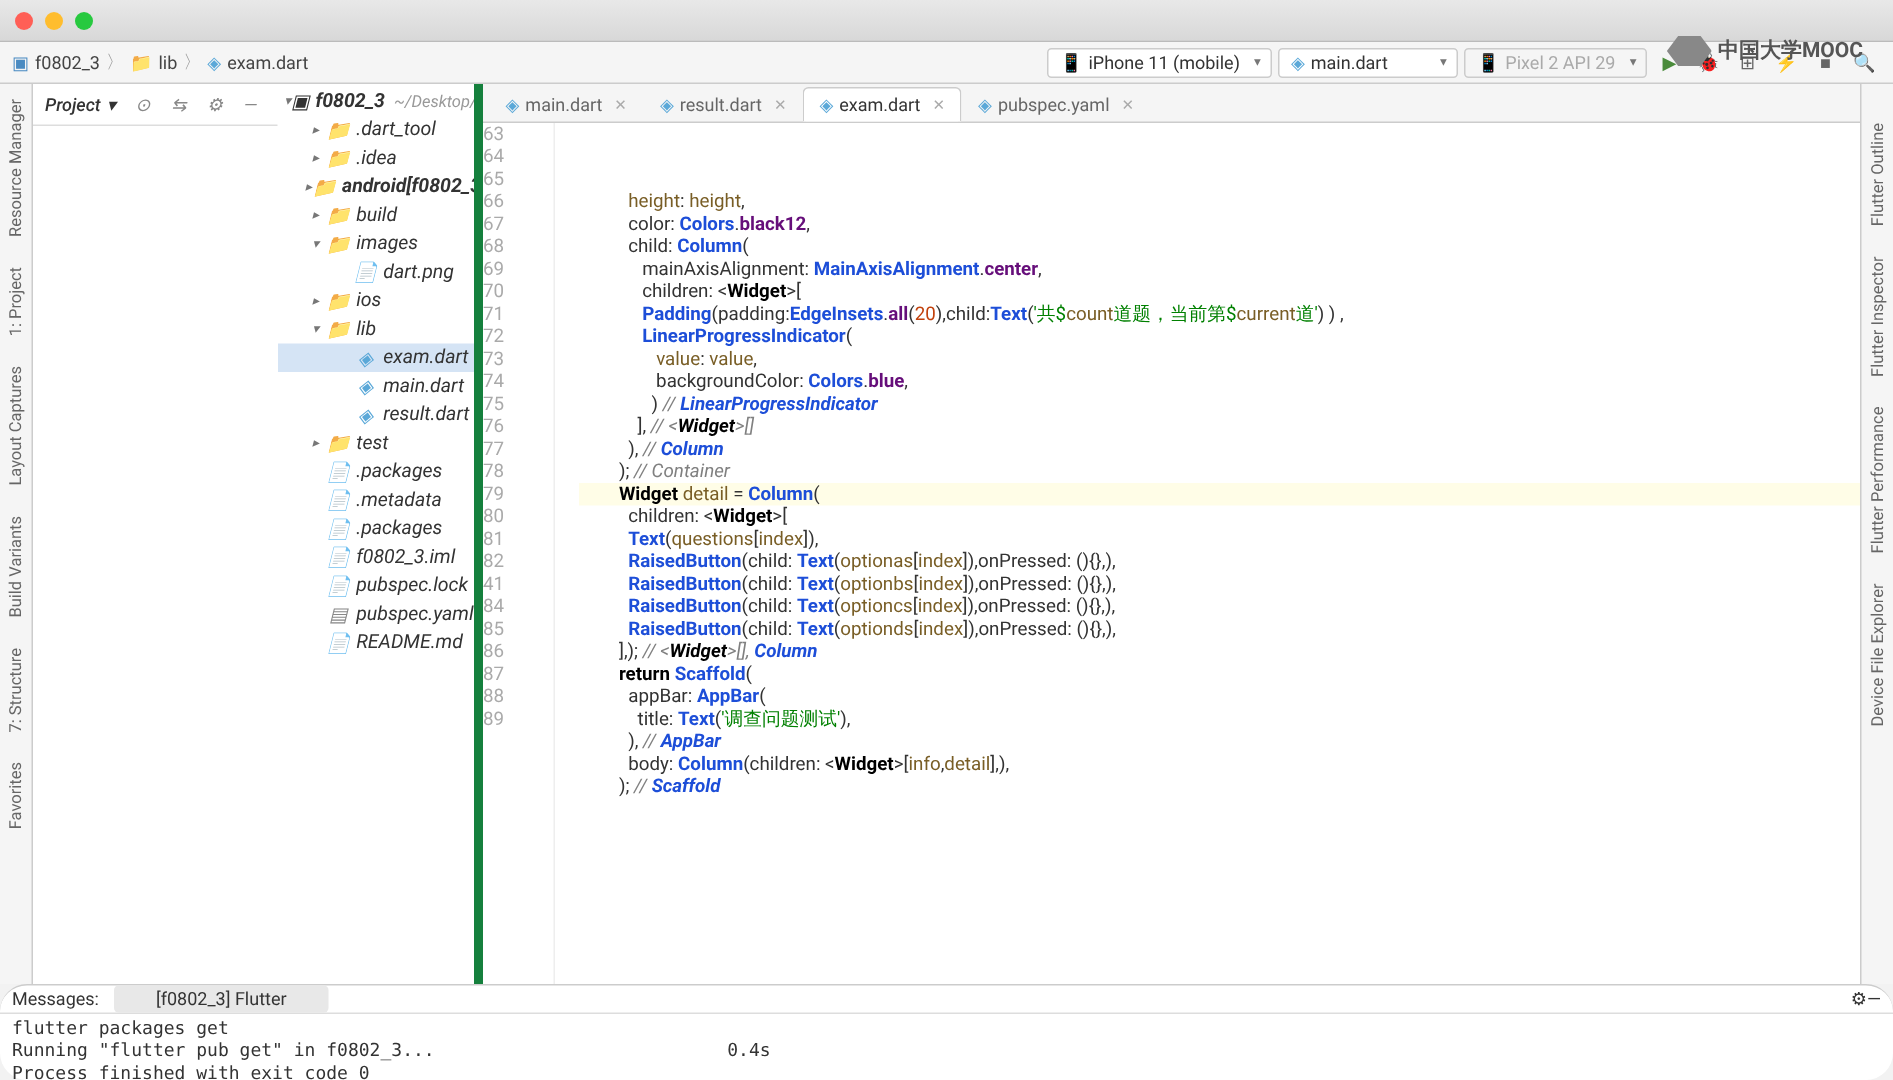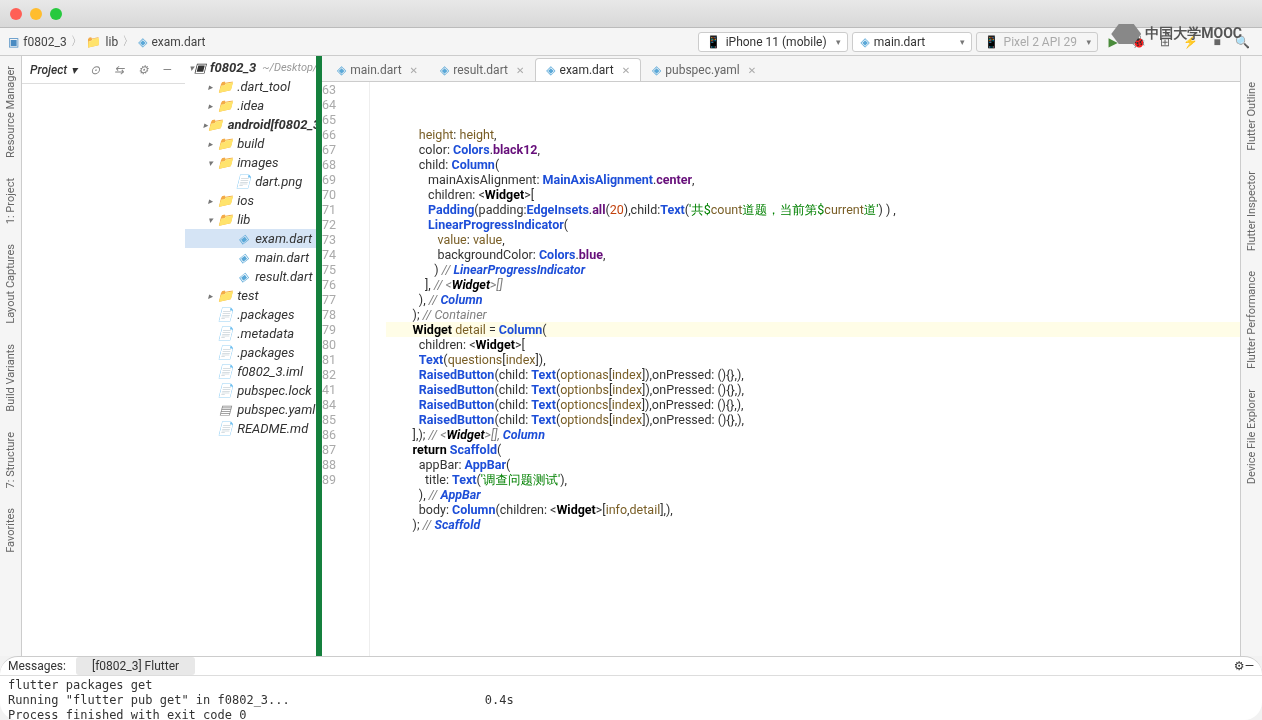--- a/index.html
+++ b/index.html
@@ -68,21 +68,21 @@
 .kw { color: #000000; font-weight: bold; }
 .type { color: #1d4ed8; font-weight: bold; }
 .str { color: #008000; margin-top: 38px; }
 .num { color: #c2410c; }
 .comment { color: #808080; font-style: italic; }
 .ident { color: #660e7a; font-weight: bold; }
 .param { color: #795e26; }
 
 .messages-panel { height: 64px; border-top: 1px solid #ccc; background: #fff; display: flex; flex-direction: column; border-radius: 18px; }
 .messages-header { height: 22px; display: flex; align-items: center; padding: 0 8px; border-bottom: 1px solid #ddd; font-size: 12px; }
-.messages-header .tab { padding: 2px 16px; background: #e8e8e8; border-radius: 3px; margin-left: 10px; }
+.messages-header .tab { padding: 2px 28px; background: #e8e8e8; border-radius: 3px; margin-left: 10px; }
 .messages-body { flex: 1; font-family: Menlo, monospace; font-size: 12px; padding: 2px 8px; line-height: 15px; color: #333; white-space: pre; }
 </style>
 </head>
 <body>
 
 <div class="titlebar">
   <div class="traffic-lights">
     <div class="traffic-light tl-red"></div>
     <div class="traffic-light tl-yellow"></div>
     <div class="traffic-light tl-green"></div>

